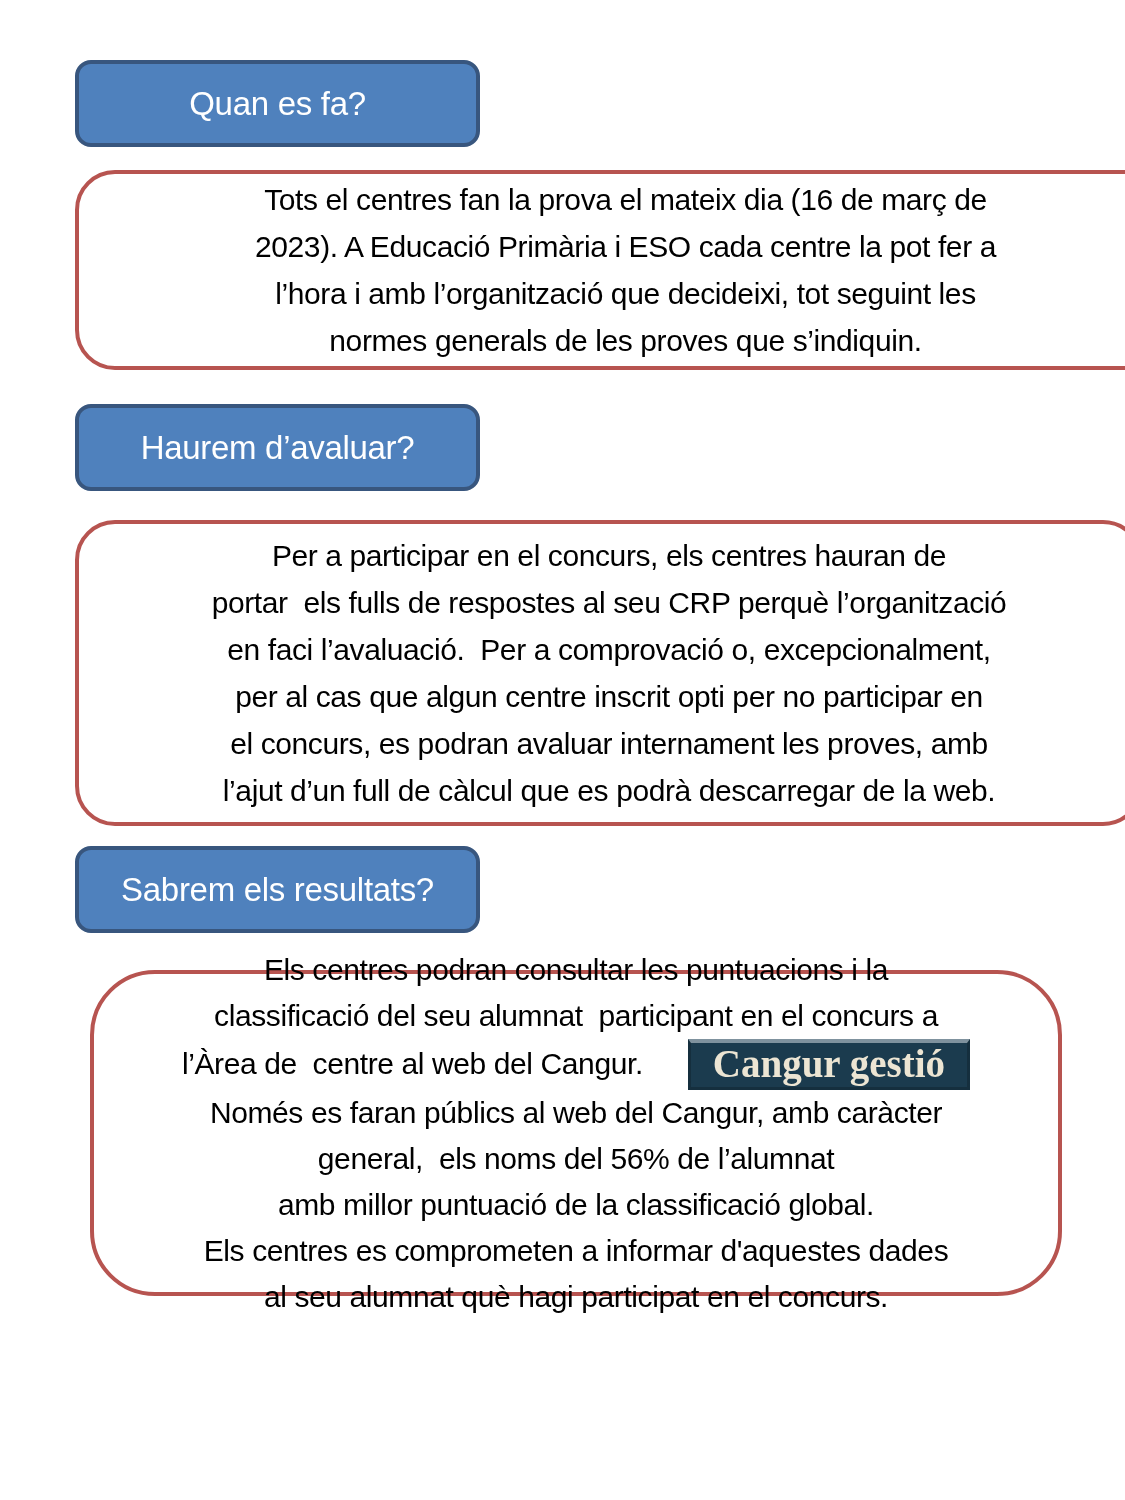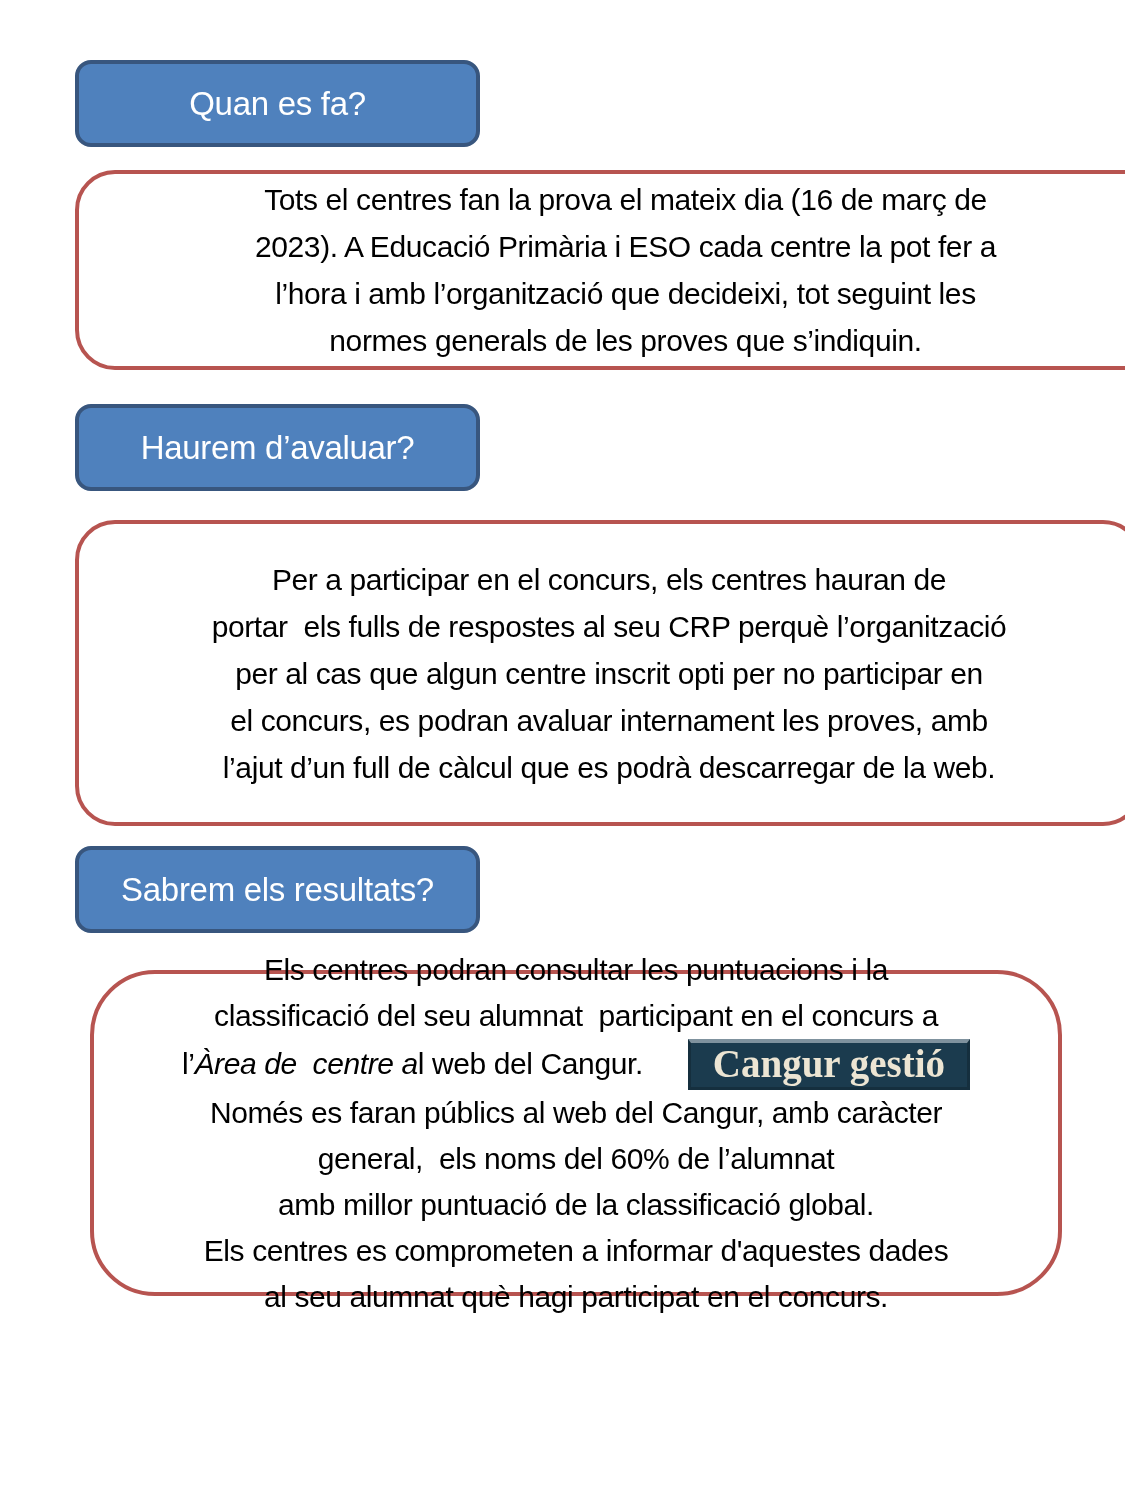--- a/index.html
+++ b/index.html
@@ -44,21 +44,21 @@
     color: #000000;
   }
   .red-box .ln { white-space: pre-wrap; line-height: 47px; }
   #box1 { top: 170px; left: 75px; width: 1101px; height: 200px; border-radius: 40px; }
   #box2 { top: 520px; left: 75px; width: 1068px; height: 306px; border-radius: 40px; }
   #box3 { top: 970px; left: 90px;  width: 972px; height: 326px; border-radius: 65px; }
   #box3 .ln { line-height: 46px; }
   #btn1 { top: 60px; }
   #btn2 { top: 404px; }
   #btn3 { top: 846px; }
-  .italic { font-style: italic; white-space: pre-wrap; }
+  .italic { white-space: pre-wrap; }
   .badge-line { display: flex; align-items: center; justify-content: center; }
   .badge {
     display: inline-block;
     margin-left: 45px;
     background: #1b3b4e;
     border: 3px solid #152f3e;
     border-top: 4px solid #7f929e;
     color: #ece5d3;
     font-family: "Liberation Serif", "DejaVu Serif", serif;
     font-weight: bold;
@@ -85,36 +85,37 @@
     <div class="ln">normes generals de les proves que s’indiquin.</div>
   </div>
 
   <div id="btn2" class="hdr-btn">
     <span>Haurem d’avaluar?</span>
   </div>
 
   <div id="box2" class="red-box">
     <div class="ln">Per a participar en el concurs, els centres hauran de</div>
     <div class="ln">portar  els fulls de respostes al seu CRP perquè l’organització</div>
+    <div class="ln">en faci l’avaluació.  Per a comprovació o, excepcionalment,</div>
     <div class="ln">per al cas que algun centre inscrit opti per no participar en</div>
     <div class="ln">el concurs, es podran avaluar internament les proves, amb</div>
     <div class="ln">l’ajut d’un full de càlcul que es podrà descarregar de la web.</div>
   </div>
 
   <div id="btn3" class="hdr-btn">
     <span>Sabrem els resultats?</span>
   </div>
 
   <div id="box3" class="red-box">
     <div class="ln">Els centres podran consultar les puntuacions i la</div>
     <div class="ln">classificació del seu alumnat  participant en el concurs a</div>
     <div class="ln badge-line">
       <span style="white-space:pre-wrap;">l’</span><span class="italic">Àrea de  centre a</span><span style="white-space:pre-wrap;">l web del Cangur.</span>
       <span class="badge">Cangur gestió</span>
     </div>
     <div class="ln">Només es faran públics al web del Cangur, amb caràcter</div>
-    <div class="ln">general,  els noms del 60% de l’alumnat</div>
+    <div class="ln">general,  els noms del 56% de l’alumnat</div>
     <div class="ln">amb millor puntuació de la classificació global.</div>
     <div class="ln">Els centres es comprometen a informar d'aquestes dades</div>
     <div class="ln">al seu alumnat què hagi participat en el concurs.</div>
   </div>
 
 </div>
 
 </body></html>

